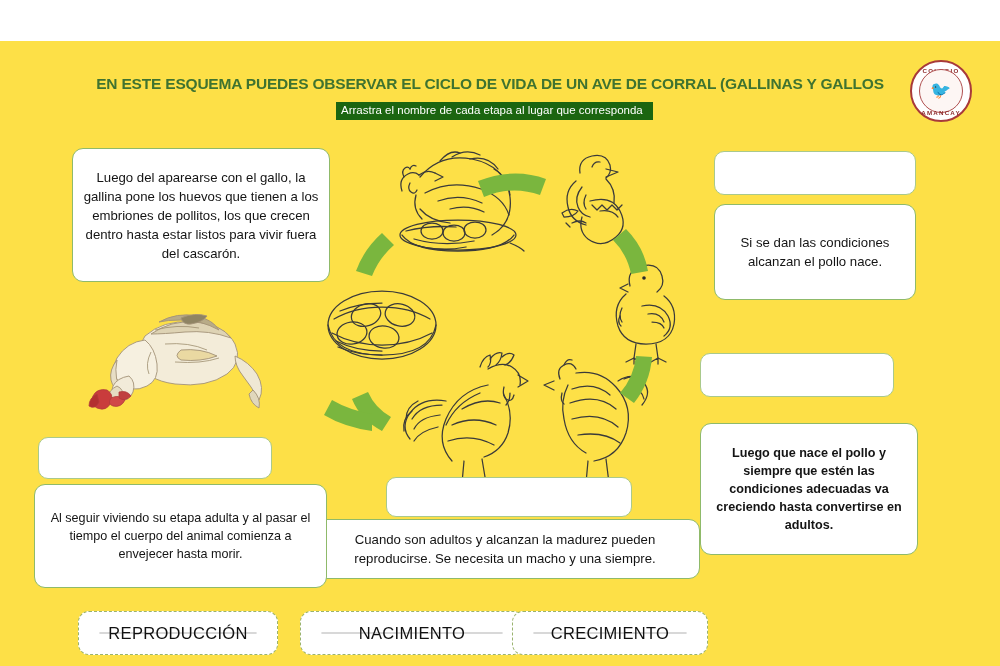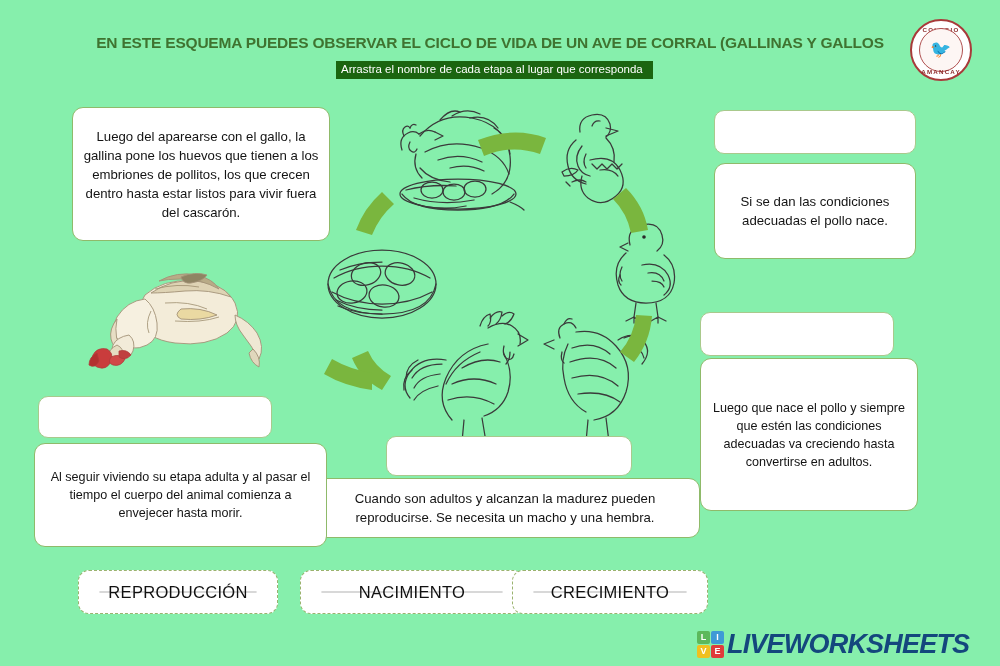--- a/index.html
+++ b/index.html
@@ -11,21 +11,22 @@
     width: 1000px;
     height: 666px;
     position: relative;
     overflow: hidden;
     font-family: "Liberation Sans", sans-serif;
     color: #1a1a1a;
   }
   .page {
     position: absolute;
     inset: 0;
-    background: #86efac;
+    background: #fde047;
+    margin-top: 41px;
   }
 
   
   .title {
     position: absolute;
     left: 60px;
     top: 34px;
     width: 860px;
     text-align: center;
     font-size: 15.5px;
@@ -391,29 +392,29 @@
         <path d="M66,58 q-6,12 -2,22"></path>
       </g>
     </svg>
   </div>
 
   <div class="card" style="left:72px; top:107px; width:258px; height:134px;">
     <span>Luego del aparearse con el gallo, la gallina pone los huevos que tienen a los embriones de pollitos, los que crecen dentro hasta estar listos para vivir fuera del cascarón.</span>
   </div>
 
   <div class="card" style="left:714px; top:163px; width:202px; height:96px;">
-    <span>Si se dan las condiciones adecuadas el pollo nace.</span>
-  </div>
-
-  <div class="card small" style="left:700px; top:358px; width:218px; height:153px;">
+    <span>Si se dan las condiciones alcanzan el pollo nace.</span>
+  </div>
+
+  <div class="card small" style="left:700px; top:382px; width:218px; height:132px;font-weight:bold;">
     <span>Luego que nace el pollo y siempre que estén las condiciones adecuadas va creciendo hasta convertirse en adultos.</span>
   </div>
 
   <div class="card" style="left:310px; top:478px; width:390px; height:60px;">
-    <span>Cuando son adultos y alcanzan la madurez pueden reproducirse. Se necesita un macho y una hembra.</span>
+    <span>Cuando son adultos y alcanzan la madurez pueden reproducirse. Se necesita un macho y una siempre.</span>
   </div>
 
   <div class="card small" style="left:34px; top:443px; width:293px; height:104px;">
     <span>Al seguir viviendo su etapa adulta y al pasar el tiempo el cuerpo del animal comienza a envejecer hasta morir.</span>
   </div>
 
   <div class="dropzone" style="left:714px; top:110px; width:202px; height:44px;"></div>
 
   <div class="dropzone" style="left:700px; top:312px; width:194px; height:44px;"></div>
 

